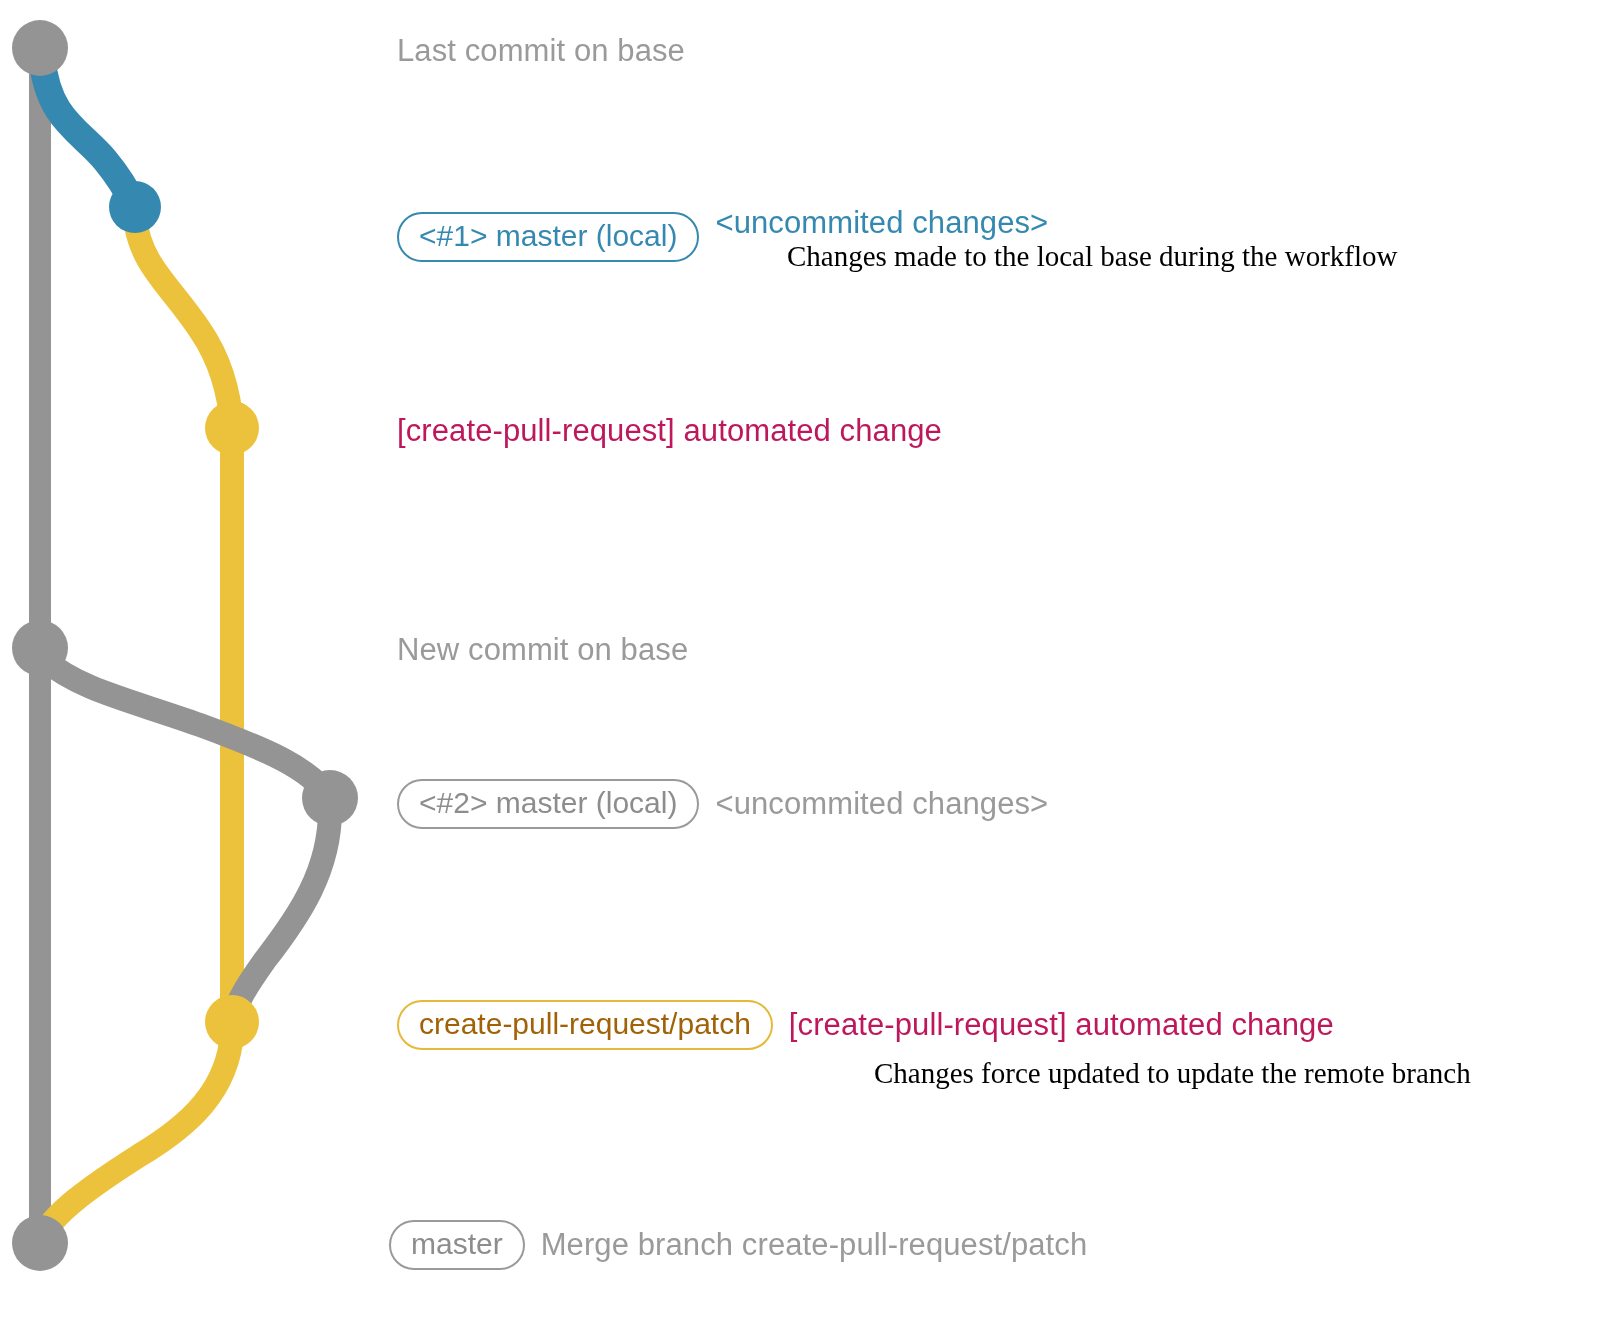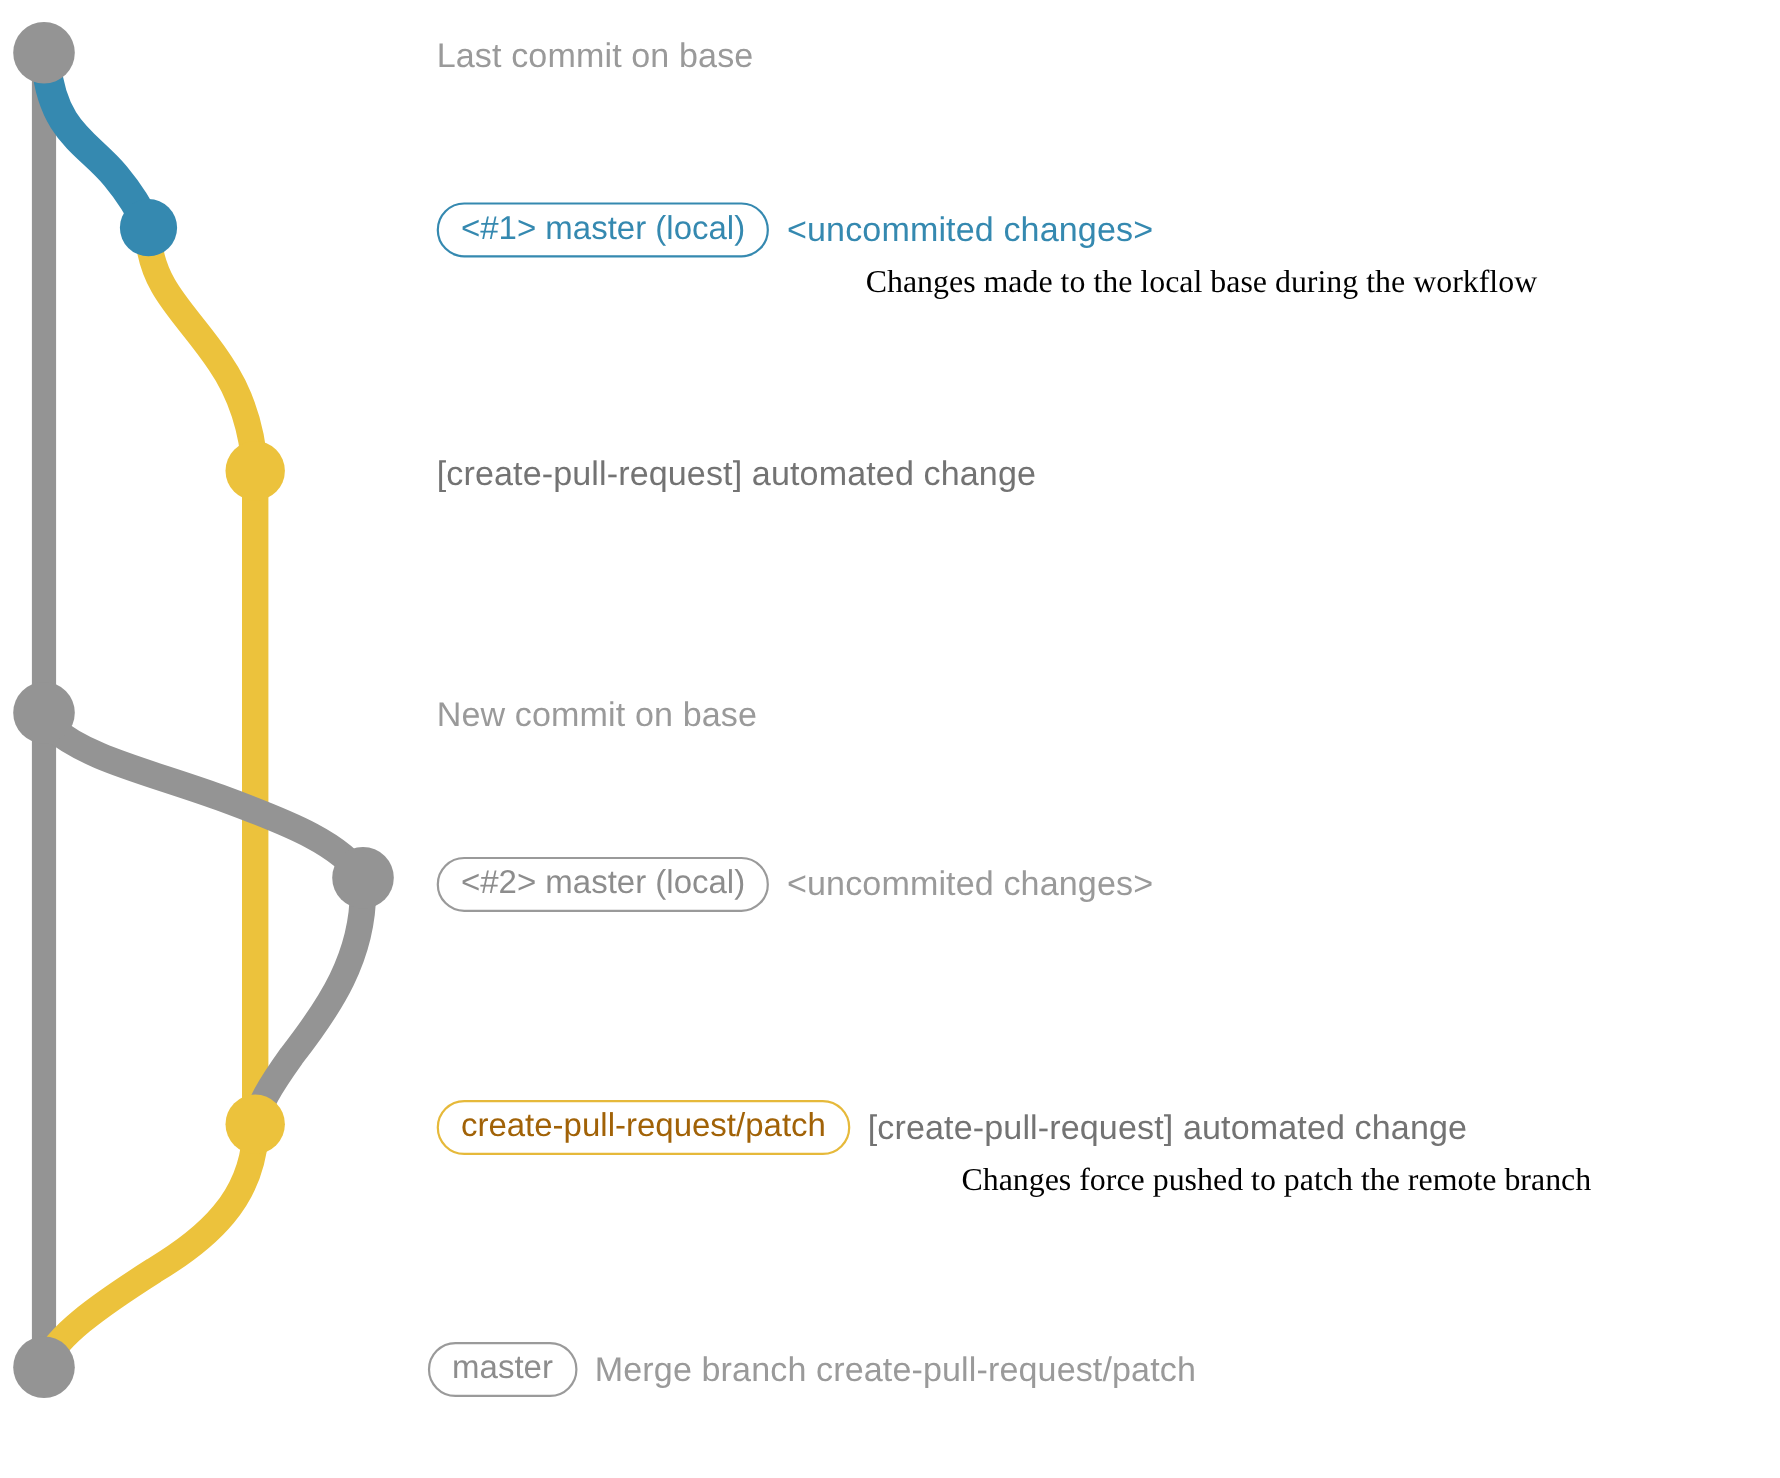--- a/index.html
+++ b/index.html
@@ -53,36 +53,37 @@
     font-family: "Liberation Sans", sans-serif;
     font-size: 30px;
     color: #8d8d8d;
     white-space: nowrap;
     line-height: 1;
     background: #ffffff;
   }
   .badge.blue {
     border-color: #3589b0;
     color: #3589b0;
+    margin-top: 28px;
   }
   .badge.yellow {
     border-color: #e6b93a;
     color: #a16207;
   }
 
   .commit-msg {
     font-family: "Liberation Sans", sans-serif;
     font-size: 31px;
     white-space: nowrap;
     margin-left: 16px;
     letter-spacing: 0.1px;
   }
   .commit-msg.blue { color: #3589b0; }
   .commit-msg.gray { color: #9a9a9a; }
-  .commit-msg.yellow { color: #737373; }
+  .commit-msg.yellow { color: #be185d; }
 
   .note {
     position: absolute;
     font-family: "Liberation Serif", serif;
     font-size: 29px;
     color: #000000;
     white-space: nowrap;
   }
 </style>
 </head>
@@ -135,20 +136,20 @@
 
   <div class="row" style="left:397px; top:779px;">
     <span class="badge">&lt;#2&gt; master (local)</span>
     <span class="commit-msg gray">&lt;uncommited changes&gt;</span>
   </div>
 
   <div class="row" style="left:397px; top:1000px;">
     <span class="badge yellow">create-pull-request/patch</span>
     <span class="commit-msg yellow">[create-pull-request] automated change</span>
   </div>
-  <div class="note" style="left:874px; top:1057px;">Changes force pushed to patch the remote branch</div>
+  <div class="note" style="left:874px; top:1057px;">Changes force updated to update the remote branch</div>
 
   <div class="row" style="left:389px; top:1220px;align-items:center;">
     <span class="badge">master</span>
     <span class="commit-msg gray">Merge branch create-pull-request/patch</span>
   </div>
 
 </div>
 
 </body></html>

